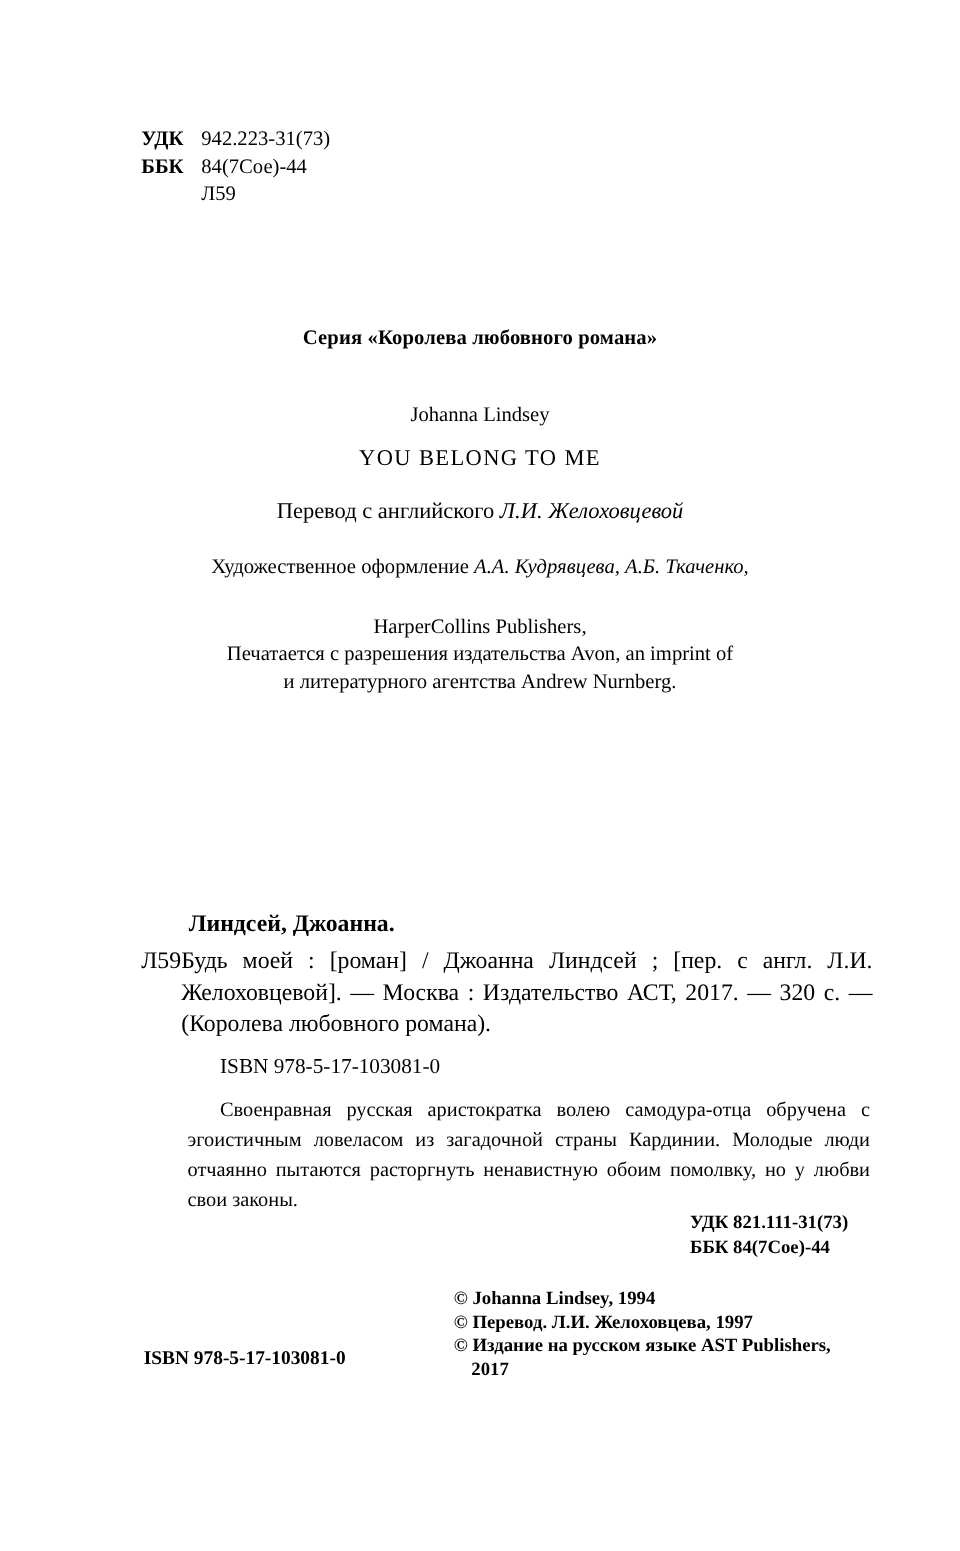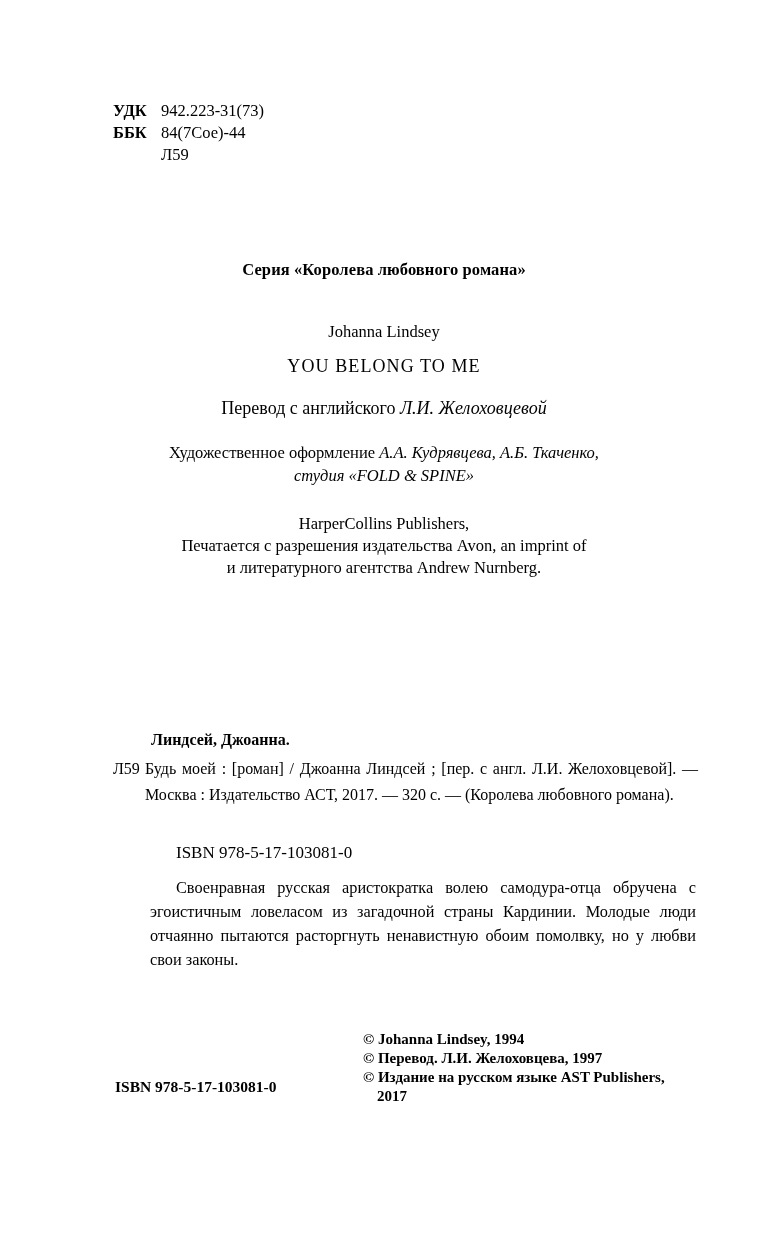--- a/index.html
+++ b/index.html
@@ -83,21 +83,21 @@
     font-size: 16.5px;
     line-height: 22px;
   }
 
   
   .cip {
     position: absolute;
     left: 113px;
     top: 728px;
     width: 585px;
-    font-size: 16px;
+    font-size: 19px;
   }
   .cip-heading {
     font-weight: bold;
     margin-left: 38px;
     line-height: 24px;
   }
   .cip-body {
     position: relative;
     margin-top: 4px;
     line-height: 25.5px;
@@ -184,21 +184,20 @@
     <div class="series-line">Серия «Королева любовного романа»</div>
 
     <div class="author-latin">Johanna Lindsey</div>
 
     <div class="title-latin">YOU BELONG TO ME</div>
 
     <div class="translator"><span>Перевод с английского </span><i>Л.И. Желоховцевой</i></div>
 
     <div class="designers">
       <div><span>Художественное оформление </span><i>А.А. Кудрявцева, А.Б. Ткаченко,</i></div>
-      <div><i>студия «FOLD &amp; SPINE»</i></div>
     </div>
 
     <div class="permission">
       <div>HarperCollins Publishers,</div>
       <div>Печатается с разрешения издательства Avon, an imprint of</div>
       <div>и литературного агентства Andrew Nurnberg.</div>
     </div>
   </div>
 
   <div class="cip">
@@ -206,20 +205,24 @@
     <div class="cip-body">
       <span class="cip-sigla">Л59</span>
       <div class="cip-text">Будь моей : [роман] / Джоанна Линдсей ; [пер. с англ. Л.И. Желоховцевой]. — Москва : Издательство АСТ, 2017. — 320 с. — (Королева любовного романа).</div>
     </div>
   </div>
 
   <div class="isbn-cip">ISBN 978-5-17-103081-0</div>
 
   <div class="annotation">Своенравная русская аристократка волею самодура-отца обручена с эгоистичным ловеласом из загадочной страны Кардинии. Молодые люди отчаянно пытаются расторгнуть ненавистную обоим помолвку, но у любви свои законы.</div>
 
+  <div class="udc-repeat">
+    <div>УДК 821.111-31(73)</div>
+    <div>ББК 84(7Сое)-44</div>
+  </div>
 
   <div class="copyright">
     <div class="cline">© Johanna Lindsey, 1994</div>
     <div class="cline">© Перевод. Л.И. Желоховцева, 1997</div>
     <div class="cline">© Издание на русском языке AST Publishers,</div>
     <div class="cline cont">2017</div>
   </div>
 
   <div class="isbn-bottom">ISBN 978-5-17-103081-0</div>
 

